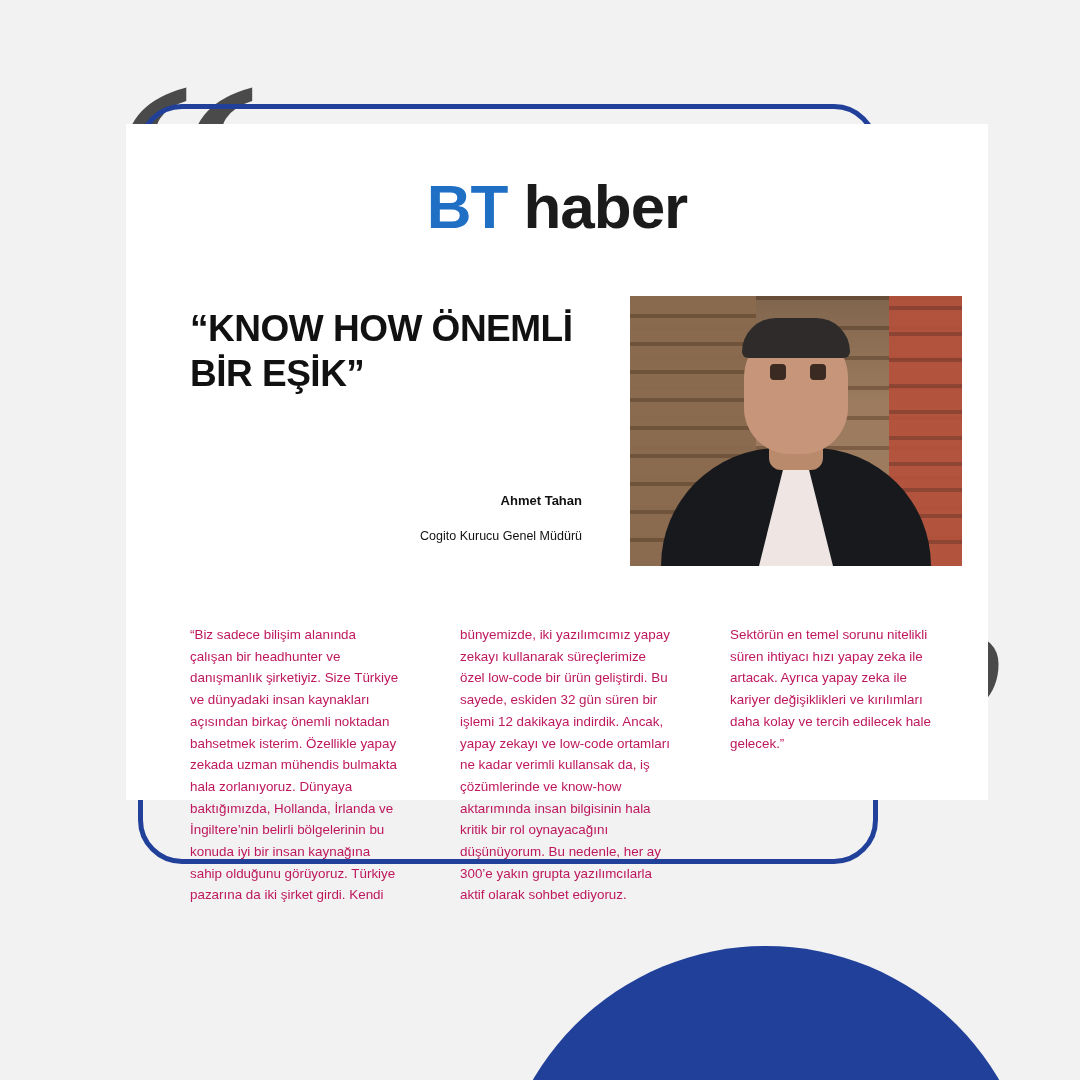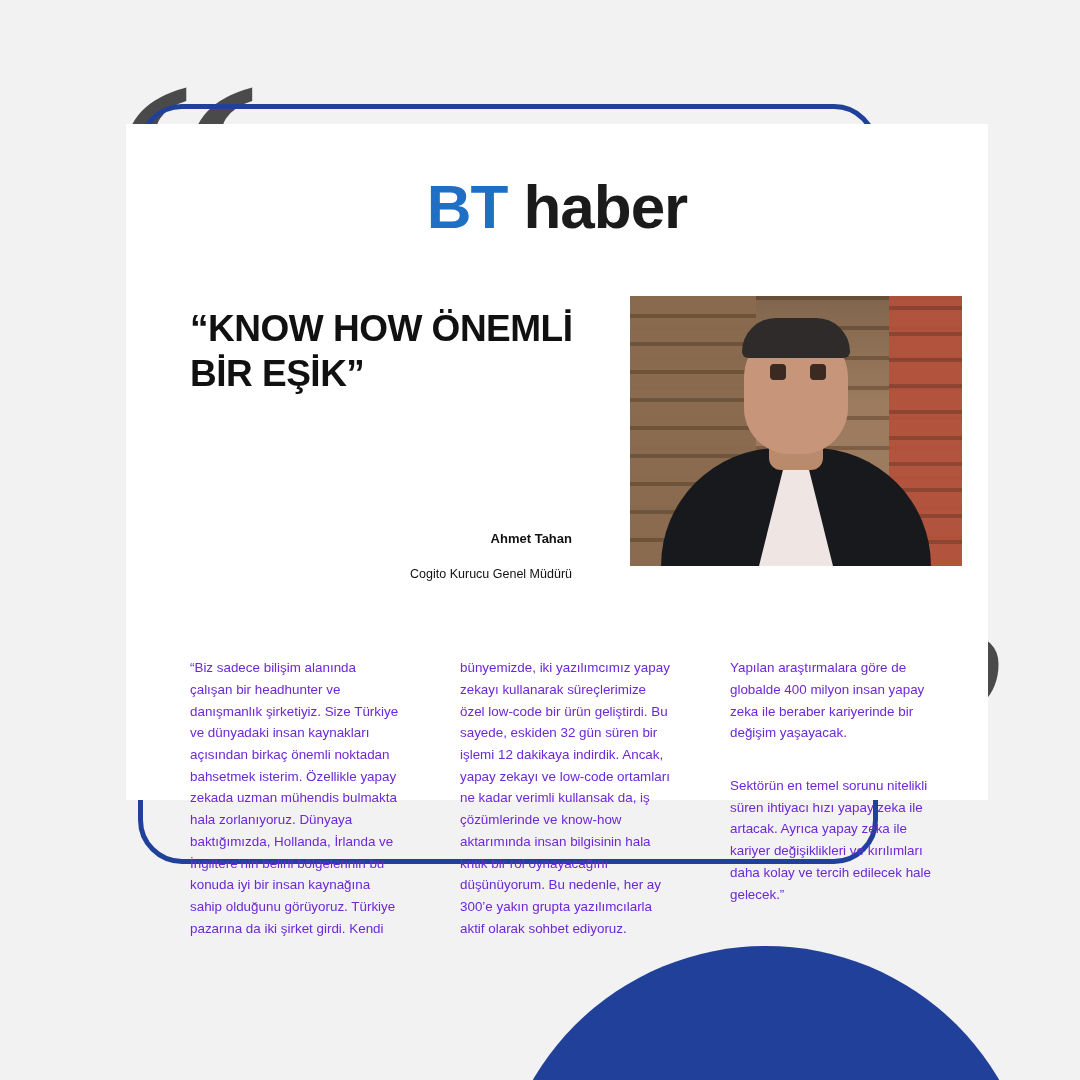--- a/index.html
+++ b/index.html
@@ -73,39 +73,39 @@
     font-size: 62px;
     letter-spacing: -1px;
     line-height: 1;
   }
   .logo .bt { color: #1f6fc4; font-weight: bold; }
   .logo .haber { color: #1b1b1b; font-weight: bold; }
 
   
   .top-row {
     display: flex;
-    gap: 28px;
+    gap: 18px;
     align-items: flex-start;
   }
   .headline-col {
     flex: 1 1 auto;
     padding-left: 22px;
     padding-top: 10px;
     min-width: 0;
   }
   .headline {
     font-family: "Liberation Sans", sans-serif;
     font-weight: bold;
     font-size: 37px;
     line-height: 1.22;
     color: #111111;
     letter-spacing: -0.5px;
   }
   .byline {
-    margin-top: 110px;
+    margin-top: 72px;
     text-align: right;
     padding-right: 6px;
   }
   .byline .name {
     font-size: 13px;
     font-weight: bold;
     color: #111;
     line-height: 1.45;
   }
   .byline .title {
@@ -212,21 +212,21 @@
     padding: 0 4px 0 22px;
   }
   .col {
     flex: 1 1 0;
     min-width: 0;
   }
   .col p {
     font-family: "Liberation Sans", sans-serif;
     font-size: 13.4px;
     line-height: 1.62;
-    color: #6d28d9;
+    color: #be185d;
     text-align: left;
   }
   .col p + p { margin-top: 15px; }
 </style>
 </head>
 <body>
 
 <div id="stage">
 
   <div class="quote-mark quote-open">“</div>
@@ -271,19 +271,18 @@
     </div>
 
     <div class="columns">
       <div class="col">
         <p>“Biz sadece bilişim alanında çalışan bir headhunter ve danışmanlık şirketiyiz. Size Türkiye ve dünyadaki insan kaynakları açısından birkaç önemli noktadan bahsetmek isterim. Özellikle yapay zekada uzman mühendis bulmakta hala zorlanıyoruz. Dünyaya baktığımızda, Hollanda, İrlanda ve İngiltere’nin belirli bölgelerinin bu konuda iyi bir insan kaynağına sahip olduğunu görüyoruz. Türkiye pazarına da iki şirket girdi. Kendi</p>
       </div>
       <div class="col">
         <p>bünyemizde, iki yazılımcımız yapay zekayı kullanarak süreçlerimize özel low-code bir ürün geliştirdi. Bu sayede, eskiden 32 gün süren bir işlemi 12 dakikaya indirdik. Ancak, yapay zekayı ve low-code ortamları ne kadar verimli kullansak da, iş çözümlerinde ve know-how aktarımında insan bilgisinin hala kritik bir rol oynayacağını düşünüyorum. Bu nedenle, her ay 300’e yakın grupta yazılımcılarla aktif olarak sohbet ediyoruz.</p>
       </div>
       <div class="col">
-        <p>Yapılan araştırmalara göre de globalde 400 milyon insan yapay zeka ile beraber kariyerinde bir değişim yaşayacak.</p>
         <p>Sektörün en temel sorunu nitelikli süren ihtiyacı hızı yapay zeka ile artacak. Ayrıca yapay zeka ile kariyer değişiklikleri ve kırılımları daha kolay ve tercih edilecek hale gelecek.”</p>
       </div>
     </div>
 
   </div>
 </div>
 
 </body></html>

